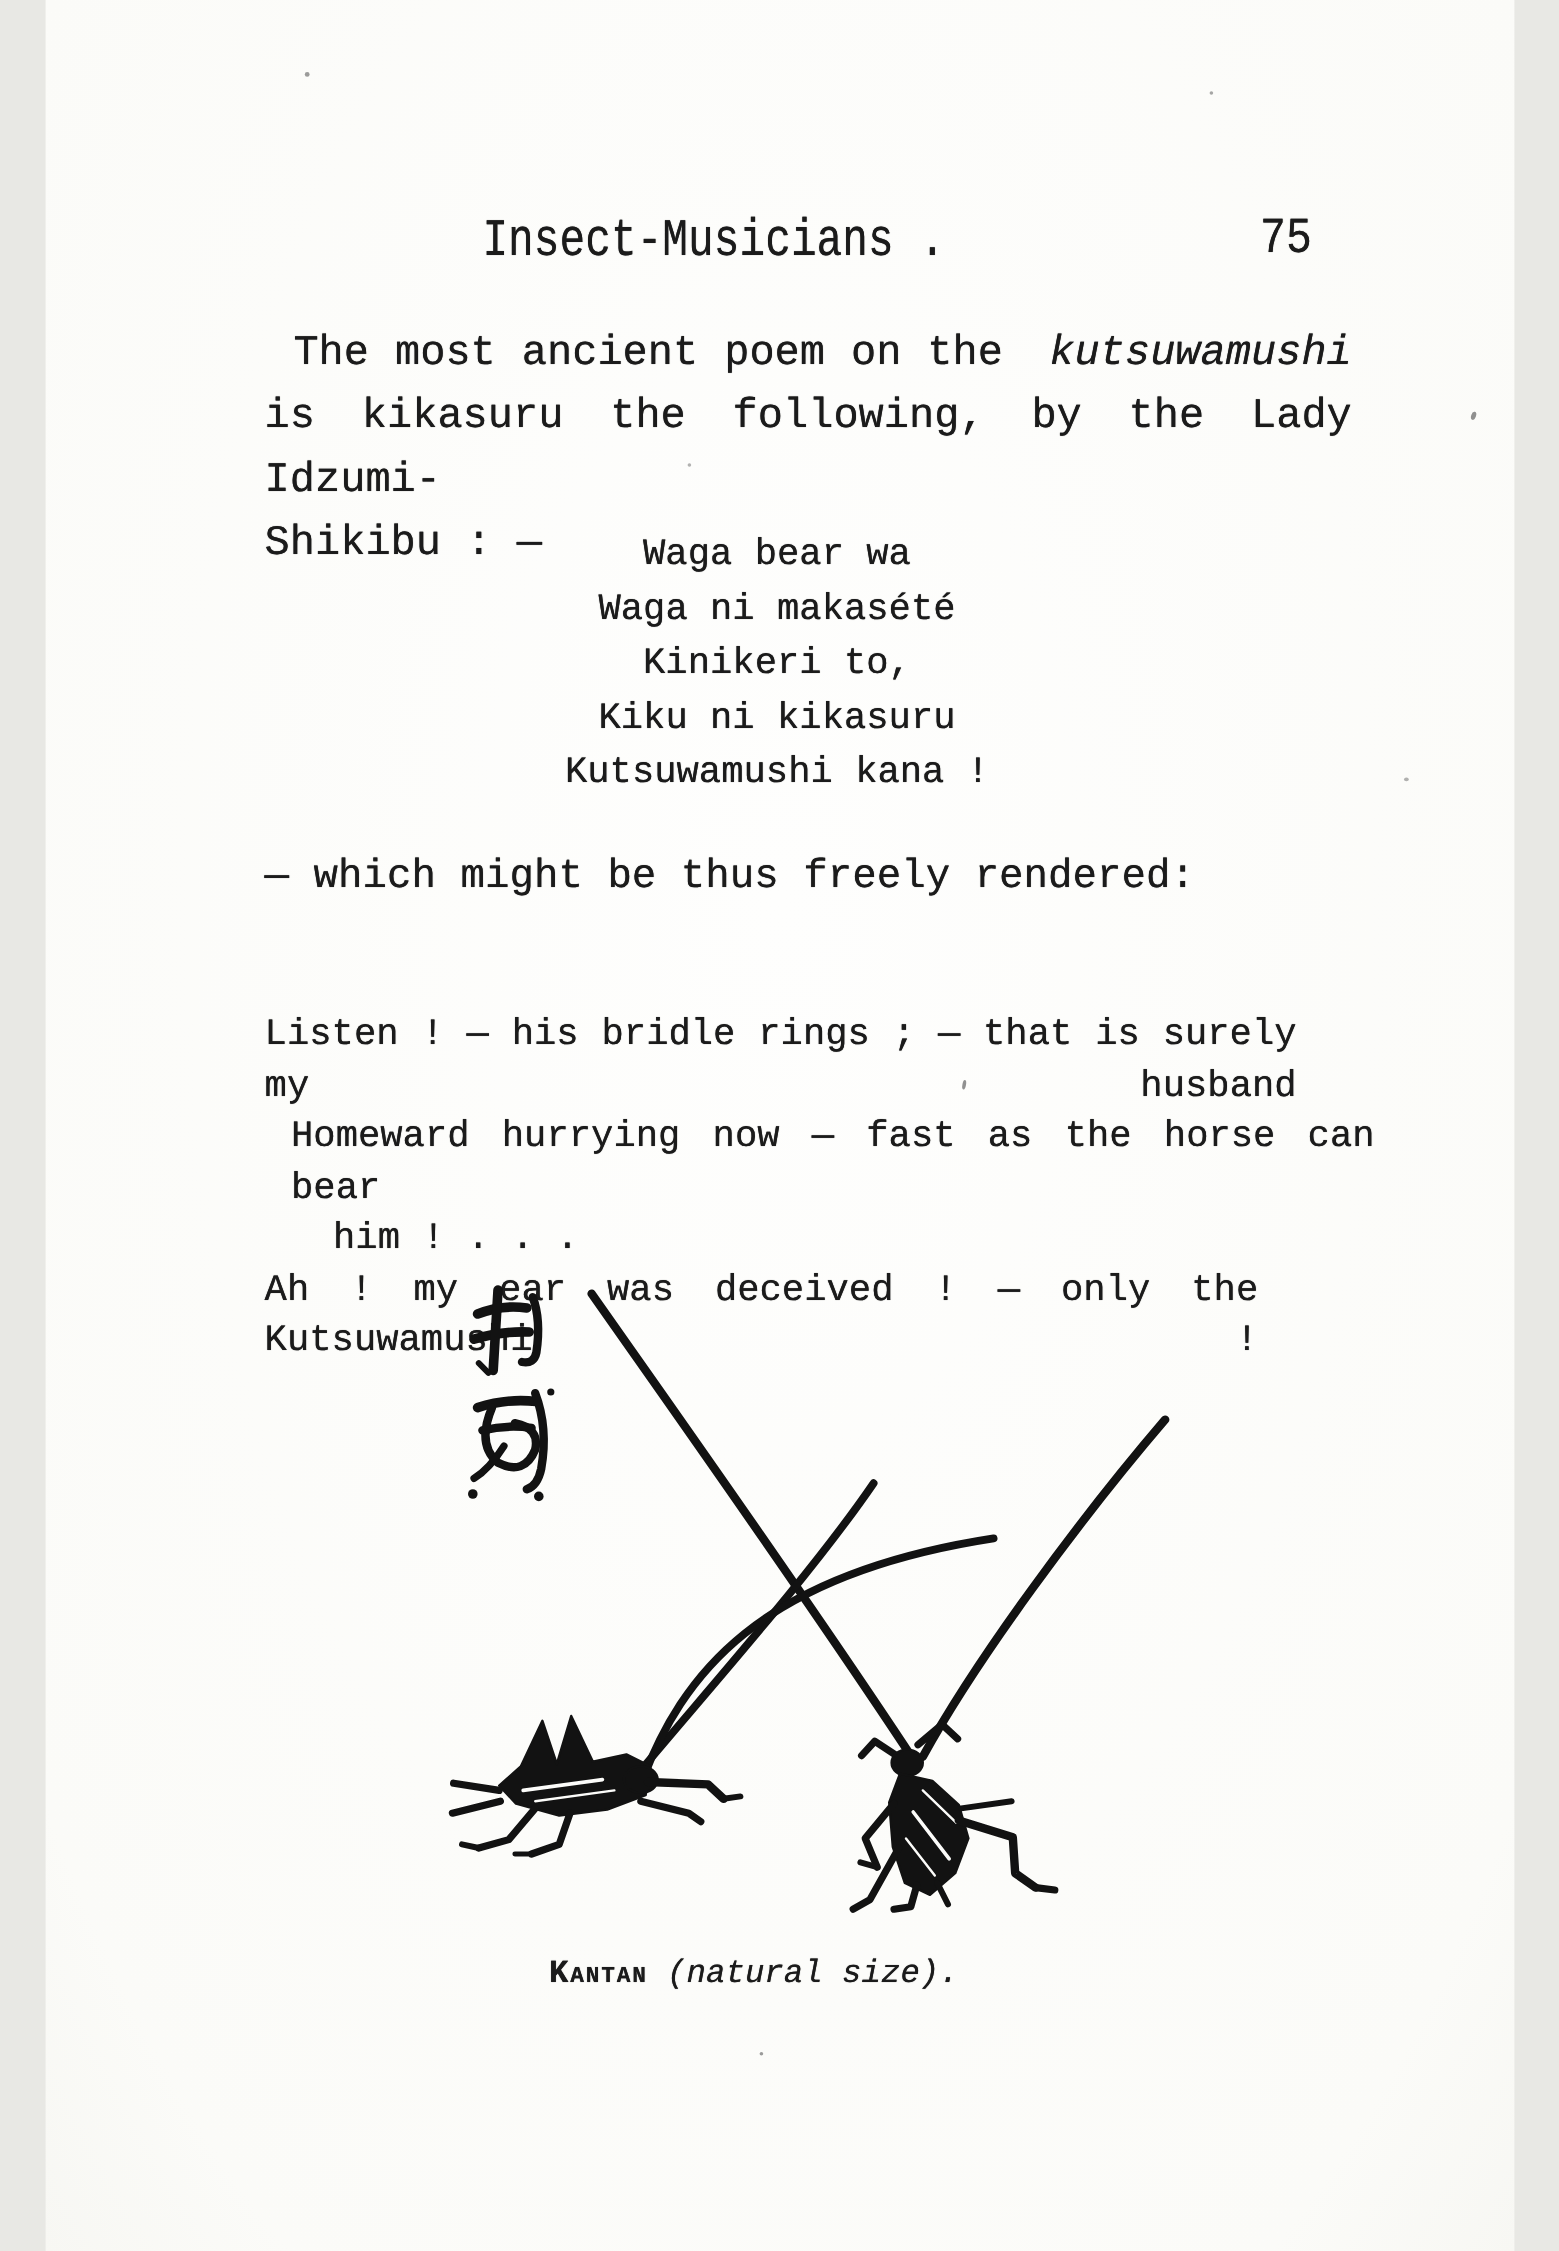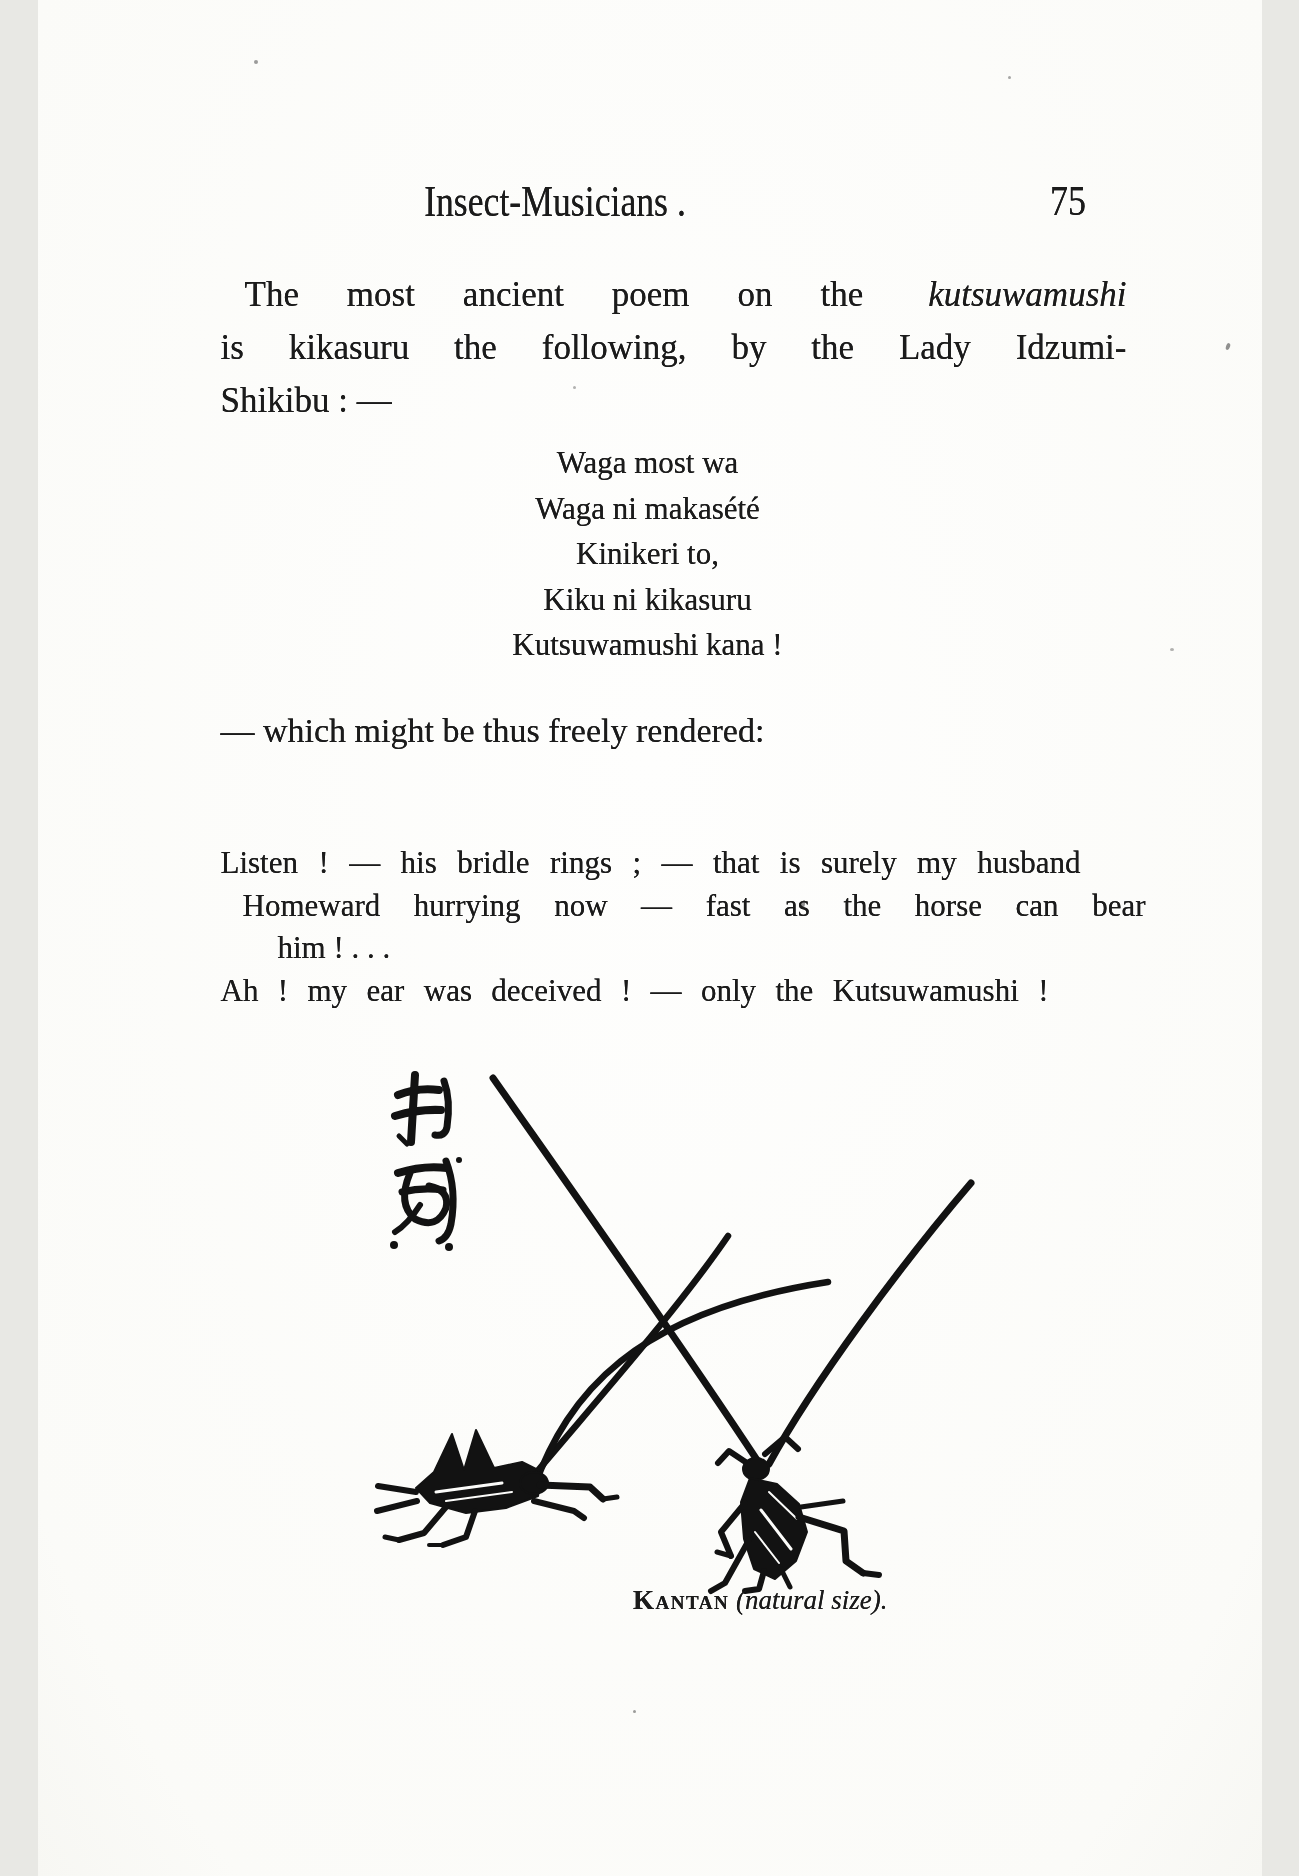--- a/index.html
+++ b/index.html
@@ -1,19 +1,19 @@
 <!DOCTYPE html>
 <html><head>
 <meta charset="utf-8">
 <style>
   html,body{margin:0;padding:0;background:#e8e8e4;}
   .page{
     position:relative;width:1224px;height:1876px;margin:0 auto;
     background:radial-gradient(ellipse at 50% 40%, #fefefd 0%, #fbfbf8 85%, #f7f7f3 100%);
-    font-family:Liberation Serif, serif;
+    font-family:Liberation Mono, monospace;
     color:#1b1b1b;overflow:hidden;
   }
   .ink{text-shadow:0 0 0.6px currentColor;}
   .header-title{
     position:absolute;top:176px;left:337px;width:360px;text-align:center;
     font-size:42px;transform:scale(0.85,1.05);transform-origin:center top;
     white-space:nowrap;
   }
   .page-number{position:absolute;top:176px;left:1012px;font-size:40px;transform:scale(0.9,1.05);transform-origin:left top;}
   .para{position:absolute;left:183px;top:268px;width:906px;font-size:35px;line-height:53px;}
@@ -21,21 +21,21 @@
   .para .indent{padding-left:24px;}
   .para .last{text-align:left;text-align-last:left;}
   .poem{position:absolute;left:330px;top:440px;width:560px;font-size:31px;line-height:45.5px;text-align:center;}
   .bridge{position:absolute;left:183px;top:712px;font-size:34px;white-space:nowrap;}
   .translation{position:absolute;left:183px;top:842px;font-size:31px;line-height:42.5px;}
   .t1{width:860px;}
   .t2{width:903px;margin-left:22px;}
   .t3{padding-left:57px;}
   .t4{width:828px;}
   .figure{position:absolute;left:260px;top:1040px;width:700px;height:560px;}
-  .caption{position:absolute;left:420px;top:1585px;width:430px;text-align:right;font-size:27px;white-space:nowrap;}
+  .caption{position:absolute;left:420px;top:1631px;width:430px;text-align:left;font-size:27px;white-space:nowrap;}
   .caption .small-caps{font-variant:small-caps;letter-spacing:1.5px;font-weight:bold;}
   .caption .ital{font-style:italic;}
   .it{font-style:italic;margin-left:17px;}
   .speck{position:absolute;background:#262626;border-radius:50%;}
   svg .stroke{stroke:#121212;fill:none;stroke-linecap:round;stroke-linejoin:round;}
   svg .fillshape{fill:#121212;stroke:#121212;stroke-width:2;stroke-linejoin:round;}
   svg .gap{stroke:#fcfcfa;fill:none;stroke-linecap:round;}
 </style>
 </head>
 <body>
@@ -45,21 +45,21 @@
   <div class="header-title ink">Insect-Musicians .</div>
   <div class="page-number ink">75</div>
 
   <div class="para ink">
     <div class="jline indent"><span>The most ancient poem on the </span><span class="it">kutsuwamushi</span></div>
     <div class="jline">is kikasuru the following, by the Lady Idzumi-</div>
     <div class="last">Shikibu : —</div>
   </div>
 
   <div class="poem ink">
-    <div>Waga most wa</div>
+    <div>Waga bear wa</div>
     <div>Waga ni makasété</div>
     <div>Kinikeri to,</div>
     <div>Kiku ni kikasuru</div>
     <div>Kutsuwamushi kana !</div>
   </div>
 
   <div class="bridge ink">— which might be thus freely rendered:</div>
 
   <div class="translation ink">
     <div class="jline t1">Listen ! — his bridle rings ; — that is surely my husband</div>

